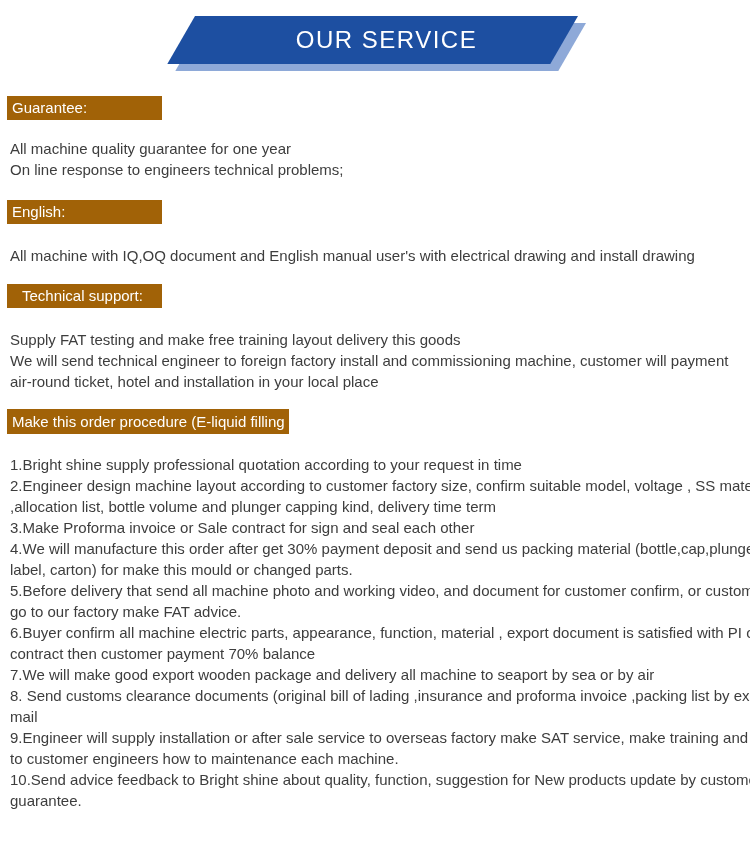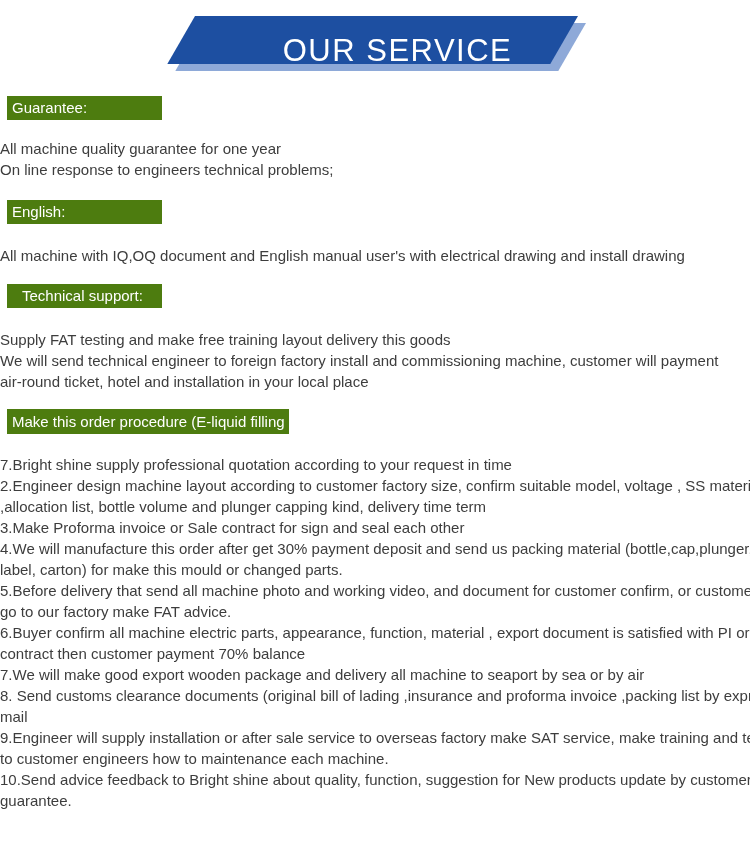--- a/index.html
+++ b/index.html
@@ -11,36 +11,36 @@
   }
   
   .banner-wrap { position:relative; height:78px; }
   .banner-shape {
     position:absolute; width:383px; height:48px;
     transform:skewX(-30deg); transform-origin:top left;
   }
   .banner-shadow { left:203px; top:23px; background:#8ea9d8; }
   .banner-main   { left:195px; top:16px; background:#1d4fa1; }
   .banner-title {
-    position:absolute; left:206px; top:16px; width:383px; height:48px;
+    position:absolute; left:195px; top:16px; width:383px; height:48px;
     line-height:48px; text-align:center;
-    color:#ffffff; font-size:31px; letter-spacing:1.5px;margin-top:11px;
+    color:#ffffff; font-size:24px; letter-spacing:1.5px;
   }
   
   .bar {
-    background:#4d7c0f; color:#ffffff;
+    background:#a16207; color:#ffffff;
     font-size:15px; height:24px; line-height:24px;
     padding-left:5px; margin-left:7px;
     box-sizing:border-box;
   }
   .bar-narrow { width:155px; }
   .bar-wide   { width:282px; height:25px; line-height:25px; }
   
   .text-block {
-    margin-left:0; margin-right:4px;
+    margin-left:10px; margin-right:4px;
     font-size:15px; color:#3d3d3d; line-height:21px;
   }
   .line { white-space:pre; }
   
   .mt-bar1  { margin-top:18px; }
   .mt-text1 { margin-top:18px; }
   .mt-bar2  { margin-top:20px; }
   .mt-text2 { margin-top:21px; }
   .mt-bar3  { margin-top:18px;padding-left:15px; }
   .mt-text3 { margin-top:21px; }
@@ -69,21 +69,21 @@
 
 <div class="bar bar-narrow mt-bar3">Technical support:</div>
 <div class="text-block mt-text3">
   <div class="line">Supply FAT testing and make free training layout delivery this goods</div>
   <div class="line">We will send technical engineer to foreign factory install and commissioning machine, customer will payment</div>
   <div class="line">air-round ticket, hotel and installation in your local place</div>
 </div>
 
 <div class="bar bar-wide mt-bar4">Make this order procedure (E-liquid filling line)</div>
 <div class="text-block mt-text4">
-  <div class="line">7.Bright shine supply professional quotation according to your request in time</div>
+  <div class="line">1.Bright shine supply professional quotation according to your request in time</div>
   <div class="line">2.Engineer design machine layout according to customer factory size, confirm suitable model, voltage , SS material</div>
   <div class="line">,allocation list, bottle volume and plunger capping kind, delivery time term</div>
   <div class="line">3.Make Proforma invoice or Sale contract for sign and seal each other</div>
   <div class="line">4.We will manufacture this order after get 30% payment deposit and send us packing material (bottle,cap,plunger,</div>
   <div class="line">label, carton) for make this mould or changed parts.</div>
   <div class="line">5.Before delivery that send all machine photo and working video, and document for customer confirm, or customer will</div>
   <div class="line">go to our factory make FAT advice.</div>
   <div class="line">6.Buyer confirm all machine electric parts, appearance, function, material , export document is satisfied with PI or sale</div>
   <div class="line">contract then customer payment 70% balance</div>
   <div class="line">7.We will make good export wooden package and delivery all machine to seaport by sea or by air</div>

